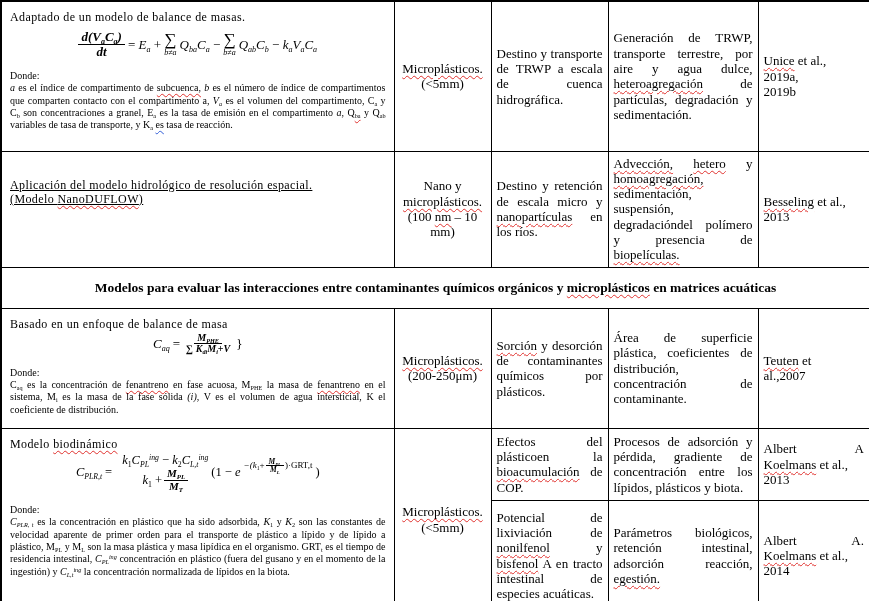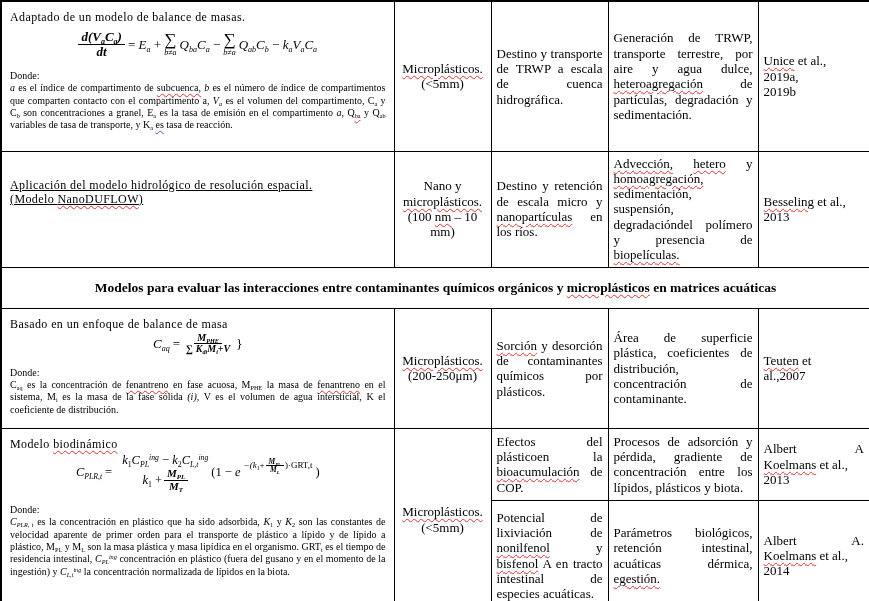--- a/index.html
+++ b/index.html
@@ -191,17 +191,17 @@
       <div class="donde"><span class="m-i">C</span><span class="m-sub m-i">PLR, t</span><span> es la concentración en plástico que ha sido adsorbida, </span><span class="m-i">K</span><span class="m-sub">1</span><span> y </span><span class="m-i">K</span><span class="m-sub">2</span><span> son las constantes de velocidad aparente de primer orden para el transporte de plástico a lípido y de lípido a plástico, M</span><span class="m-sub">PL</span><span> y M</span><span class="m-sub">L</span><span> son la masa plástica y masa lipídica en el organismo. GRT</span><span class="m-sub">t</span><span> es el tiempo de residencia intestinal, </span><span class="m-i">C</span><span class="m-sub m-i">PL</span><span class="m-sup m-i">ing</span><span> concentración en plástico (fuera del gusano y en el momento de la ingestión) y </span><span class="m-i">C</span><span class="m-sub m-i">L,t</span><span class="m-sup m-i">ing</span><span> la concentración normalizada de lípidos en la biota.</span></div>
     </td>
     <td class="type" rowspan="2"><span class="m-spell">Microplásticos.</span><br><span>(&lt;5mm)</span></td>
     <td class="purpose"><span>Efectos del plásticoen la </span><span class="m-spell">bioacumulación</span><span> de COP.</span></td>
     <td class="process"><span>Procesos de adsorción y pérdida, gradiente de concentración entre los lípidos, plásticos y biota.</span></td>
     <td class="ref"><span class="spread">Albert A</span><span class="m-spell">Koelmans</span><span> et al.,</span><br><span>2013</span></td>
   </tr>
 
   <tr class="r4b">
     <td class="purpose"><span>Potencial de lixiviación de </span><span class="m-spell">nonilfenol</span><span> y </span><span class="m-spell">bisfenol</span><span> A en tracto intestinal de especies acuáticas.</span></td>
-    <td class="process"><span>Parámetros biológicos, retención intestinal, acuáticas dérmica, </span><span class="m-spell">egestión.</span></td>
+    <td class="process"><span>Parámetros biológicos, retención intestinal, adsorción reacción, </span><span class="m-spell">egestión.</span></td>
     <td class="ref"><span class="spread">Albert A.</span><span class="m-spell">Koelmans</span><span> et al.,</span><br><span>2014</span></td>
   </tr>
 </tbody>
   </table>
 
 </body></html>

